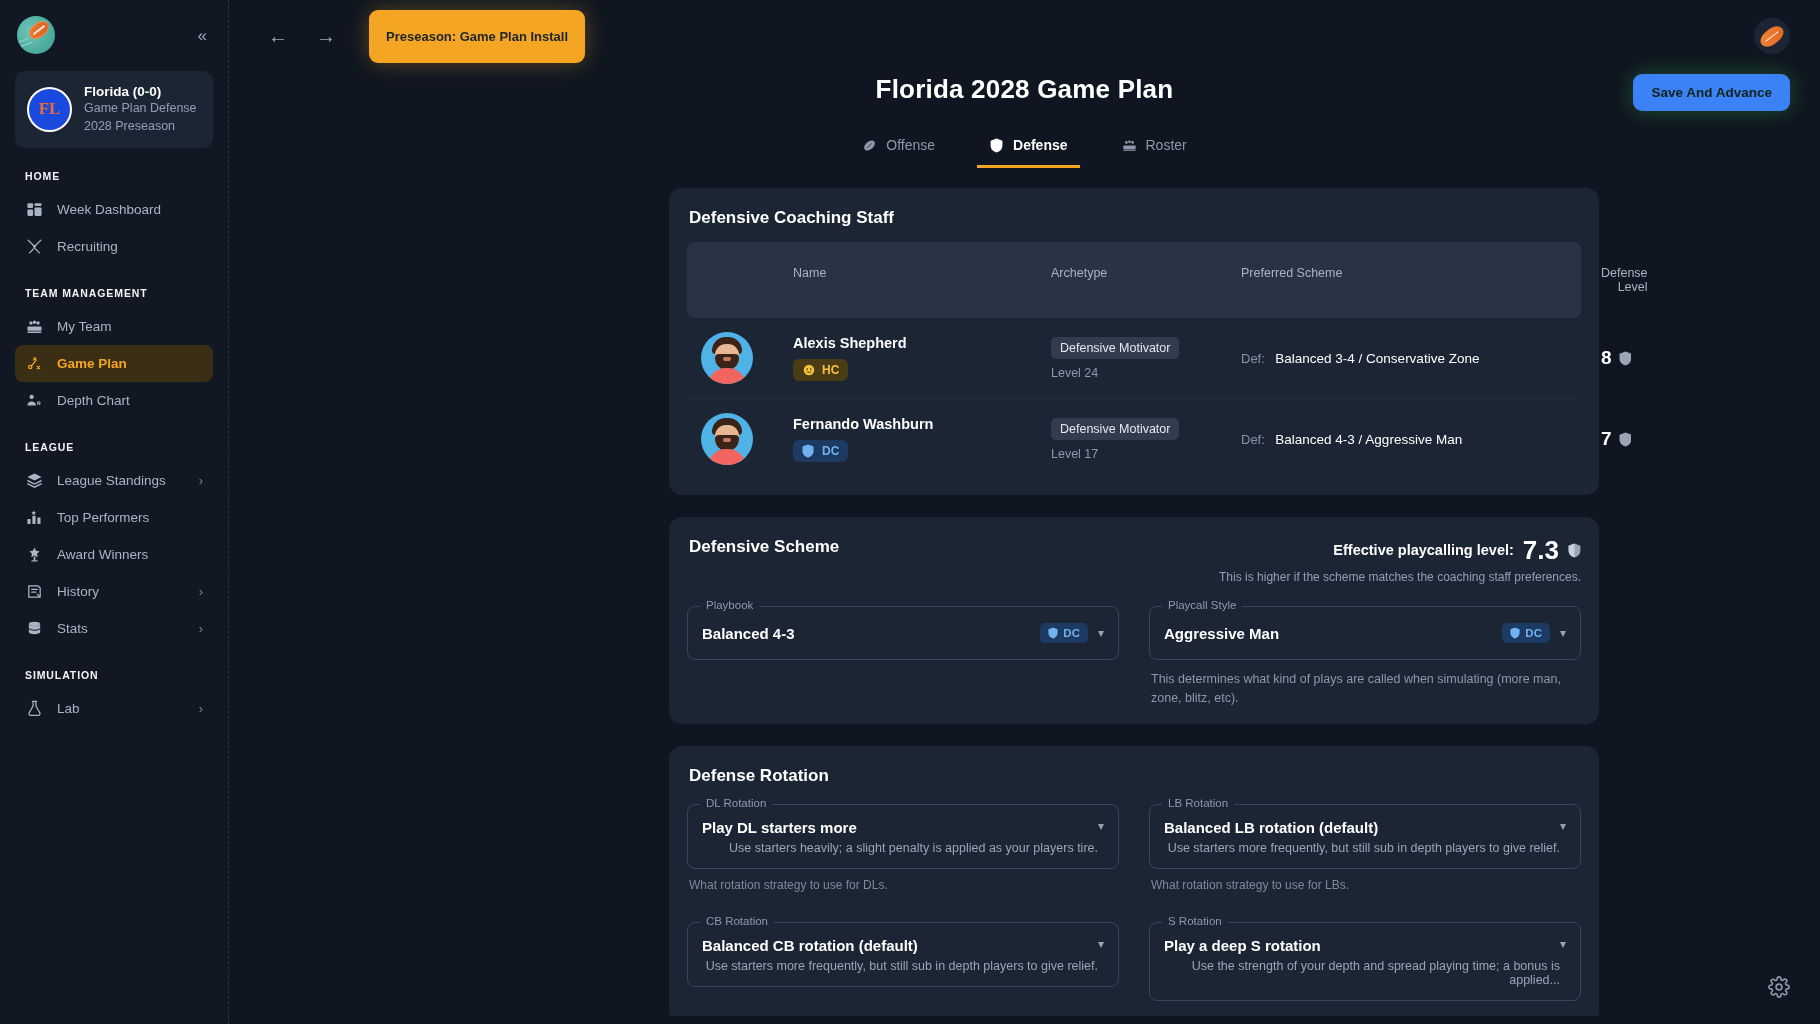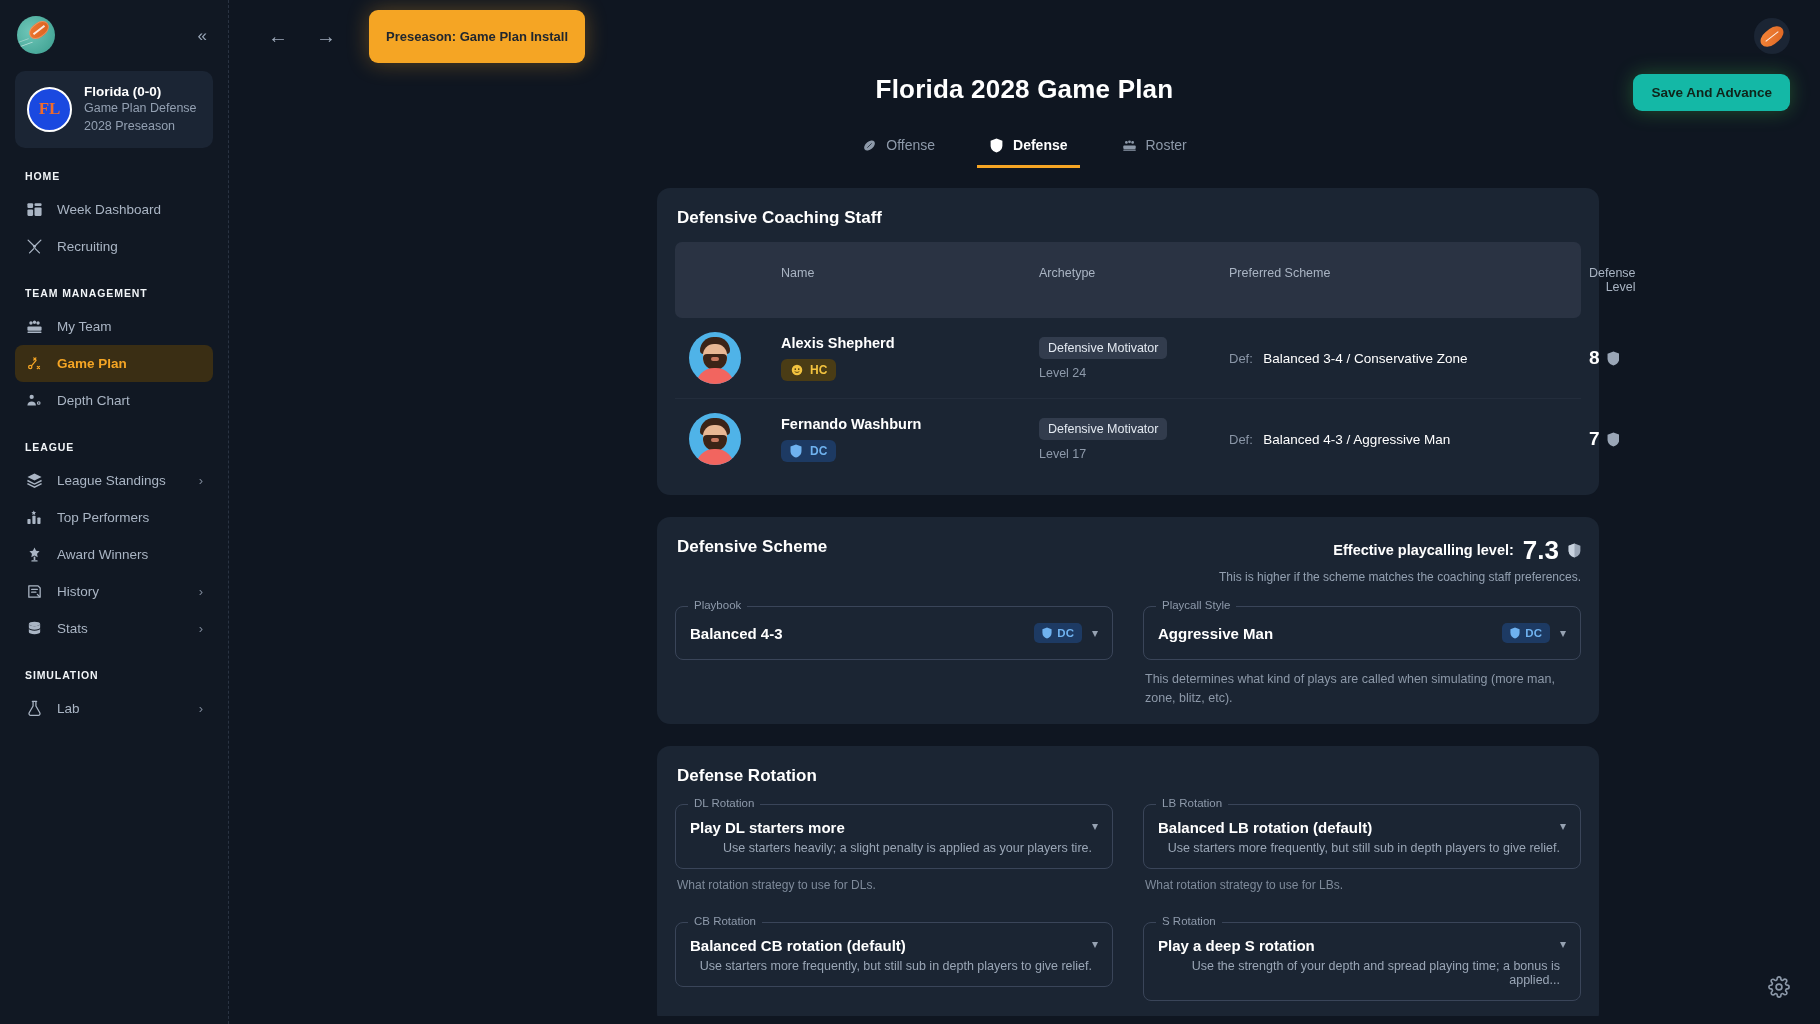--- a/index.html
+++ b/index.html
@@ -94,21 +94,21 @@
     position: relative;
   }
   .topright-ball .b:after{content:"";position:absolute;left:5px;top:6.5px;width:16px;height:1.6px;background:#fff;opacity:.9;}
 
   .page-title {
     text-align: center; color: #fff; font-size: 26px; font-weight: bold;
     margin-top: 2px; letter-spacing: .2px;
   }
   .save-btn {
     position: absolute; right: 30px; top: 74px;
-    background: #14b8a6; color: #10241a; font-weight: bold; font-size: 13.5px;
+    background: #3b82f6; color: #10241a; font-weight: bold; font-size: 13.5px;
     padding: 11px 18px; border-radius: 9px; border: none; cursor: pointer;
     box-shadow: 0 0 20px rgba(74,222,80,.30);
   }
 
   .tabs { display: flex; justify-content: center; gap: 30px; margin-top: 24px; }
   .tab {
     display:flex; align-items:center; gap:9px; padding: 8px 12px 12px 12px;
     color: #8d99a9; font-size: 14px; cursor: pointer; border-bottom: 3px solid transparent;
   }
   .tab.active { color: #ffffff; font-weight: bold; border-bottom-color: #f5a524; }
@@ -120,20 +120,21 @@
     overflow: hidden;
   }
   .content-inner { width: 942px; }
 
   .card {
     background: #1a2troop; 
   }
   .card {
     background: #1b2533; border-radius: 13px; margin-bottom: 22px;
     padding: 20px 18px 16px 18px;
+    margin-left: 12px;
   }
   .card-title { font-size: 17px; font-weight: bold; color: #fff; margin-bottom: 14px; padding-left: 2px;}
 
   
   .staff-head {
     display: grid; grid-template-columns: 92px 258px 190px 360px 1fr;
     background: #2a3343; border-radius: 7px; padding: 24px 14px;
     font-size: 12.5px; color: #a9b4c3;
   }
   .staff-head .tr-right { text-align: right; }

